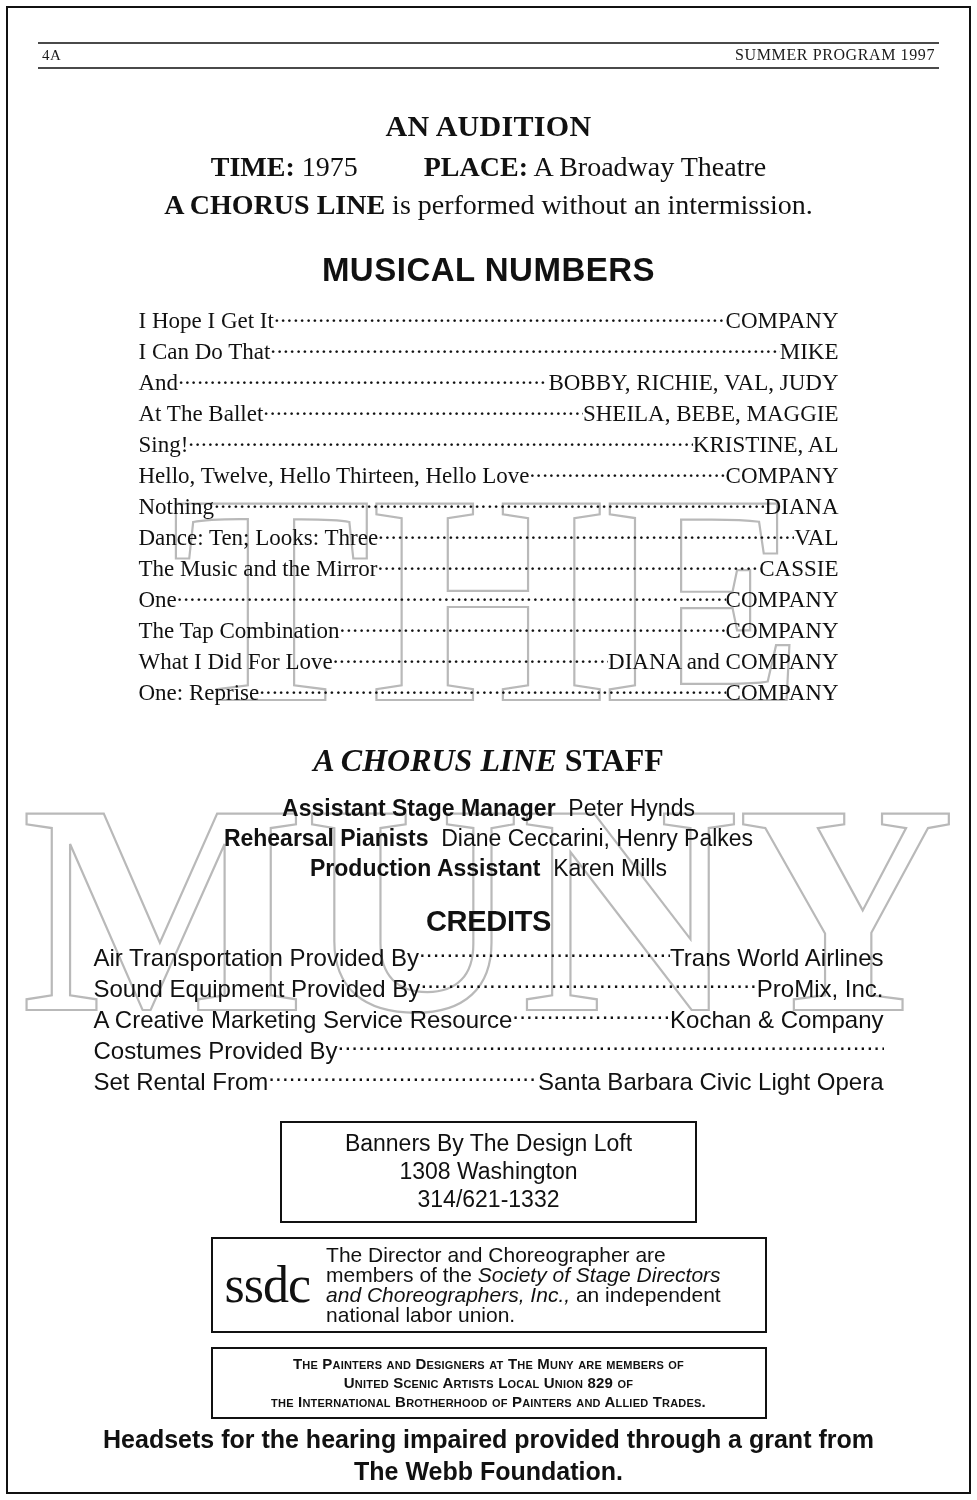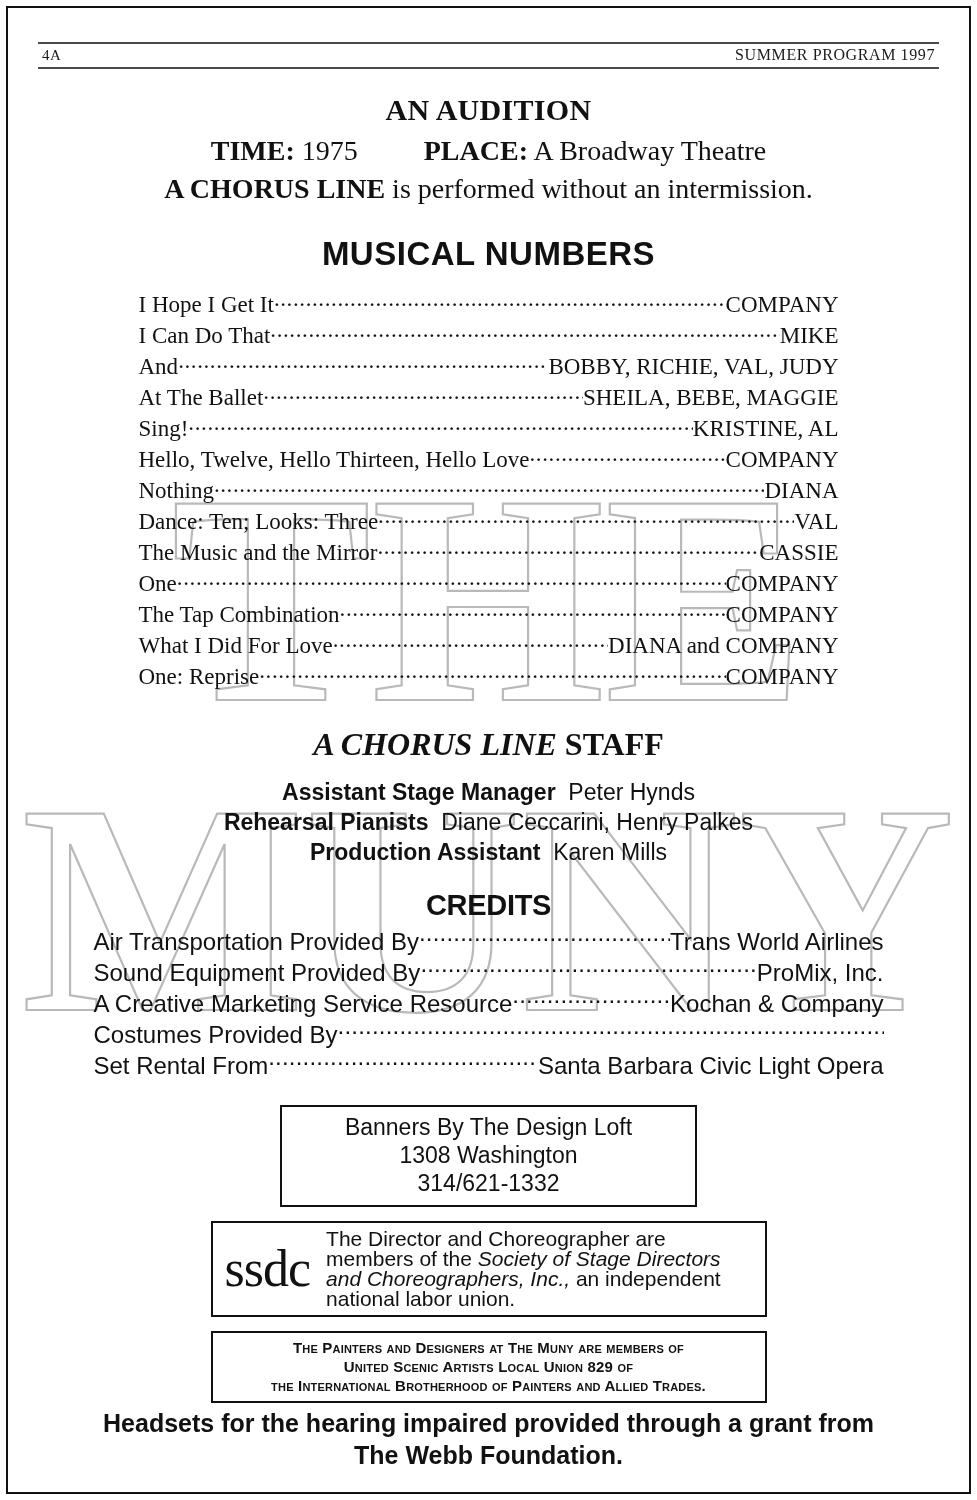--- a/index.html
+++ b/index.html
@@ -80,21 +80,21 @@
     font-variant: small-caps;
     letter-spacing: 0.6px;
     color: #1a1a1a;
   }
 
   
   .titleblock {
     position: relative;
     z-index: 2;
     text-align: center;
-    margin-top: 24px;
+    margin-top: 40px;
   }
   .an-audition {
     font-family: "Liberation Serif", serif;
     font-weight: 700;
     font-size: 30px;
     letter-spacing: 0.3px;
     color: #111;
   }
   .time-place {
     font-family: "Liberation Serif", serif;

